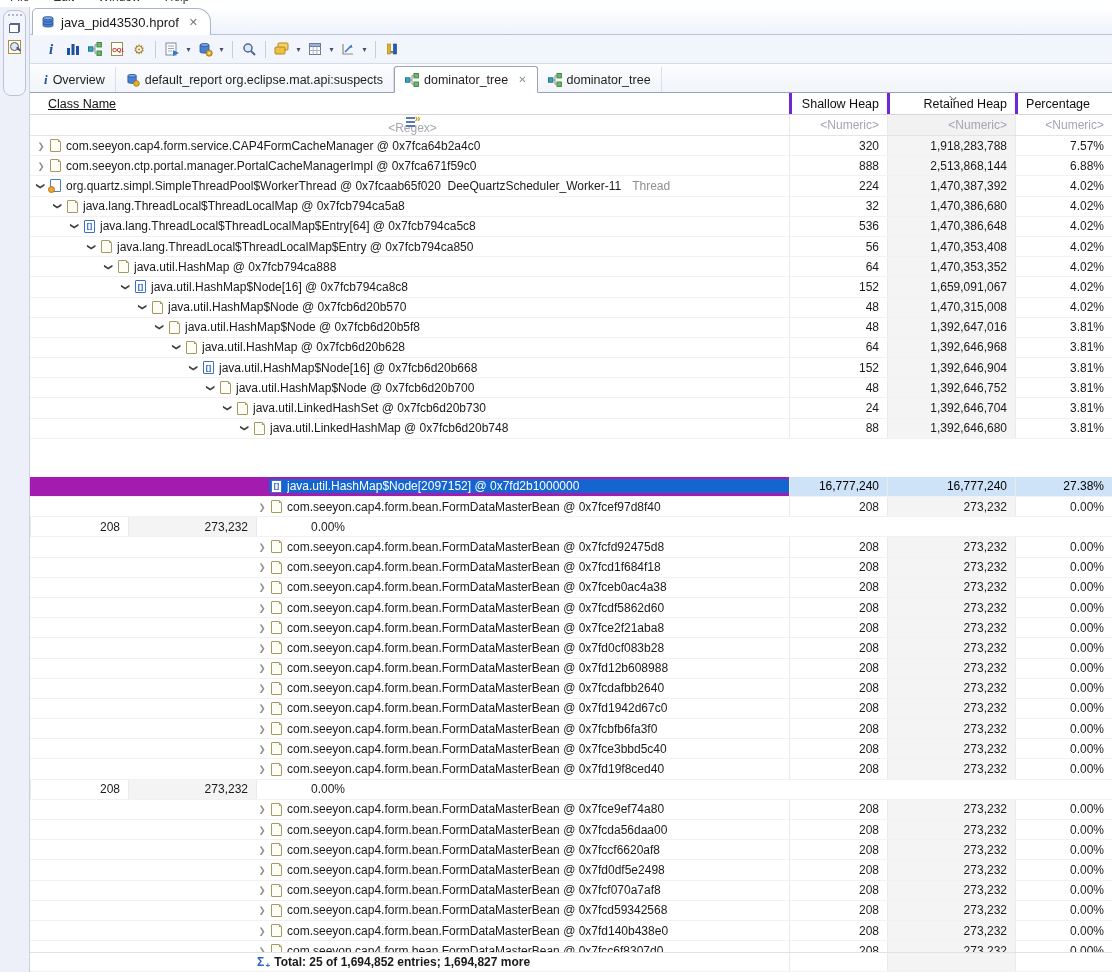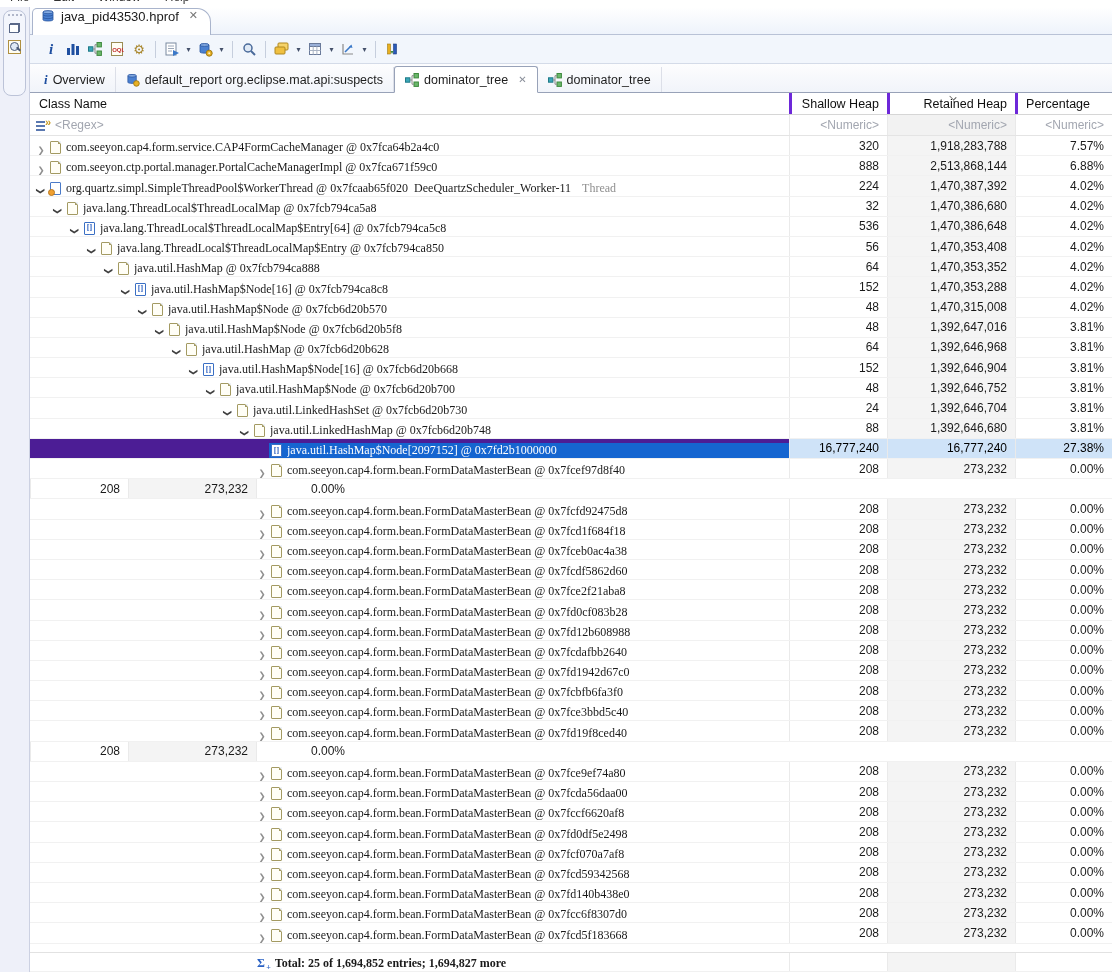--- a/index.html
+++ b/index.html
@@ -23,21 +23,21 @@
   .ico-restore::after { content:""; position:absolute; left:0; bottom:0; width:8px; height:7px; border:1px solid #5a6888; background:#fff; }
   .ico-inspect { width:13px; height:14px; position:relative; border:1px solid #b09040; background:#fffdf2; }
   .ico-inspect::before { content:""; position:absolute; left:1px; top:1px; width:7px; height:7px; border:1.5px solid #4a5a7a; border-radius:50%; background:#dfe9f6; }
   .ico-inspect::after { content:""; position:absolute; left:7px; top:7px; width:5px; height:2px; background:#4a5a7a; transform:rotate(45deg); }
 
   
   .main { flex:1; display:flex; flex-direction:column; min-width:0; }
 
   
   .editor-tabbar { height:28px; background:linear-gradient(#ffffff,#eef3fb); border-bottom:1px solid #b9c2d6; display:flex; align-items:flex-end; padding-left:2px; flex:0 0 auto; }
-  .etab { height:27px; background:#fff; border:1px solid #a9b4cc; border-bottom:none; border-radius:5px 14px 0 0; display:flex; align-items:flex-start; padding:0 12px 0 8px; gap:6px; font-size:13px; color:#1a1a1a; margin-bottom:-1px; }
+  .etab { height:27px; background:#fff; border:1px solid #a9b4cc; border-bottom:none; border-radius:5px 14px 0 0; display:flex; align-items:center; padding:0 12px 0 8px; gap:6px; font-size:13px; color:#1a1a1a; margin-bottom:-1px; }
   .etab-close { color:#777; font-size:11px; margin-left:4px; }
   .etab-close::before { content:"✕"; }
 
   
   .toolbar { height:29px; background:#f2f6fc; border-bottom:1px solid #d4dbe8; display:flex; align-items:center; padding-left:10px; flex:0 0 auto; }
   .tbtn { height:22px; min-width:20px; display:flex; align-items:center; justify-content:center; margin:0 1px; }
   .dd { font-size:8px; color:#44506a; width:11px; text-align:center; }
   .dd::before { content:"▾"; }
   .tsep { width:1px; height:17px; background:#c6cedd; margin:0 5px; }
   .info-glyph { font-family:"Liberation Serif", serif; font-style:italic; font-weight:bold; color:#1f4fa0; font-size:15px; }
@@ -45,64 +45,64 @@
   
   .view-tabbar { height:29px; background:linear-gradient(#fdfdfe,#f1f4fa); border-bottom:1px solid #98a2b8; display:flex; align-items:flex-end; padding-left:4px; flex:0 0 auto; }
   .vtab { height:25px; display:flex; align-items:center; gap:5px; padding:0 10px; font-size:12.5px; color:#1e1e1e; border-right:1px solid #dcdfe8; }
   .vtab.active { background:#fff; border:1px solid #98a2b8; border-bottom:1px solid #fff; border-radius:3px 3px 0 0; margin-bottom:-1px; height:27px; }
   .vtab-close { color:#8a8f9a; font-size:10px; margin-left:5px; }
   .vtab-close::before { content:"✕"; }
 
   
   .thead { height:22px; display:flex; background:#fff; border-bottom:1px solid #d6d6d6; font-size:12.5px; color:#0f0f0f; flex:0 0 auto; }
   .hc { display:flex; align-items:center; }
-  .hc-name { width:759px; padding-left:9px; }
+  .hc-name { width:759px; padding-left:18px;text-decoration:underline; }
   .hc-num { justify-content:flex-end; padding-right:8px; border-left:3px solid #6d28d9; }
   .hc-shallow { width:98px; }
   .hc-retained { width:128px; position:relative; }
   .hc-pct { width:83px; }
   .sort-chevron { position:absolute; top:1px; left:50%; width:6px; height:6px; margin-left:-3px; }
   .sort-chevron::before { content:""; position:absolute; left:0; top:0; width:5px; height:5px; border-right:1px solid #555; border-bottom:1px solid #555; transform:rotate(45deg) scale(1,.7); }
 
   
   .frow { height:21px; display:flex; background:#fff; border-bottom:1px solid #e4e4e4; font-size:12px; color:#a2a6b0; flex:0 0 auto; }
   .fc { display:flex; align-items:center; }
-  .fc-name { width:759px; padding-left:6px; gap:5px; }
+  .fc-name { width:759px; padding-left:6px; gap:5px;flex-direction:column; }
   .fc-num { justify-content:flex-end; padding-right:8px; border-left:1px solid #e9e9e9; }
   .fc-shallow { width:98px; }
   .fc-retained { width:128px; background:#f2f2f2; }
   .fc-pct { width:97px; }
   .regex-ico { width:14px; height:12px; position:relative; display:inline-block; }
   .regex-ico::before { content:""; position:absolute; left:0; top:2px; width:9px; height:1.5px; background:#5a78b0; box-shadow:0 4px 0 #5a78b0, 0 8px 0 #5a78b0; }
   .regex-ico::after { content:"»"; position:absolute; right:-1px; top:-3px; color:#c89a20; font-size:11px; font-weight:bold; }
 
   
   .rows-area { flex:1; overflow:hidden; background:#fff; }
   .trow { display:flex; height:20.2px; border-bottom:1px solid #f1f1f1; font-size:12px; color:#1a1a1a; background:#fff; }
-  .c-name { width:759px; display:flex; align-items:flex-end; overflow:hidden; white-space:nowrap;font-family:Liberation Serif, serif; }
+  .c-name { width:759px; display:flex; align-items:center; overflow:hidden; white-space:nowrap; }
   .indent { flex:0 0 auto; }
   .twisty { width:14px; flex:0 0 auto; display:flex; align-items:center; justify-content:center; font-size:8.5px; color:#8f8f8f; }
   .twisty.collapsed::before { content:"❯"; }
   .twisty.expanded::before { content:"❯"; display:inline-block; transform:rotate(90deg); color:#3f3f3f; }
   .twisty.leaf::before { content:""; }
   .rowbody { flex:1; min-width:0; display:flex; align-items:center; gap:5px; padding:0 6px 0 2px; }
   .rlabel { overflow:hidden; white-space:pre; }
   .rsuffix { color:#8f8f8f;margin-left:6px; }
   .ricon { width:11px; height:13px; flex:0 0 auto; position:relative; background:#fffef6; border:1px solid #a39a62; border-radius:1px; }
   .ricon-object::after { content:""; position:absolute; top:-1px; right:-1px; width:0; height:0; border-top:3px solid #eef2f8; border-left:3px solid #a39a62; }
   .ricon-array { border-color:#3a6fc4; background:#fff; display:flex; align-items:center; justify-content:center; }
   .ricon-array::before { content:"[]"; color:#2a5fc0; font-size:8px; font-weight:bold; line-height:1; }
   .ricon-thread { border-color:#4a7ac8; background:#fff; }
   .ricon-thread::after { content:""; position:absolute; left:-3px; bottom:-2px; width:5px; height:5px; border-radius:50%; background:#f0a030; border:1px solid #b87820; }
   .c-num { display:flex; align-items:center; justify-content:flex-end; padding-right:8px; border-left:1px solid #eaeaea; }
   .c-shallow { width:98px; }
   .c-retained { width:128px; background:#f4f4f4; }
   .c-pct { width:97px; }
 
-  .trow.selected { background:#4c1d95; }
+  .trow.selected { background:#a21caf;margin-top:38px; }
   .trow.selected .rowbody { background:#1565d0; color:#fff; }
   .trow.selected .c-num { background:#cfe3f8; color:#000; }
 
   
   .trow.total { font-weight:bold; border-top:1px solid #e2e2e2; }
   .sigma-ico { flex:0 0 auto; color:#2b62c4; font-weight:bold; font-size:12px; position:relative; margin-right:5px; }
   .sigma-ico::before { content:"Σ"; }
   .sigma-ico::after { content:"+"; position:absolute; font-size:8px; right:-6px; bottom:-1px; color:#2b62c4; }
 
   
@@ -400,21 +400,21 @@
     <div class="c-name">
       <span class="indent" style="width: 89px;"></span>
       <span class="twisty expanded"></span>
       <span class="rowbody">
         <span class="ricon ricon-array"></span>
         <span class="rlabel">java.util.HashMap$Node[16] @ 0x7fcb794ca8c8</span>
         <span class="rsuffix"></span>
       </span>
     </div>
     <div class="c-num c-shallow">152</div>
-    <div class="c-num c-retained">1,470,353,288</div>
+    <div class="c-num c-retained">1,659,091,067</div>
     <div class="c-num c-pct">4.02%</div>
   </div>
           <div class="trow">
     <div class="c-name">
       <span class="indent" style="width: 106px;"></span>
       <span class="twisty expanded"></span>
       <span class="rowbody">
         <span class="ricon ricon-object"></span>
         <span class="rlabel">java.util.HashMap$Node @ 0x7fcb6d20b570</span>
         <span class="rsuffix"></span>

